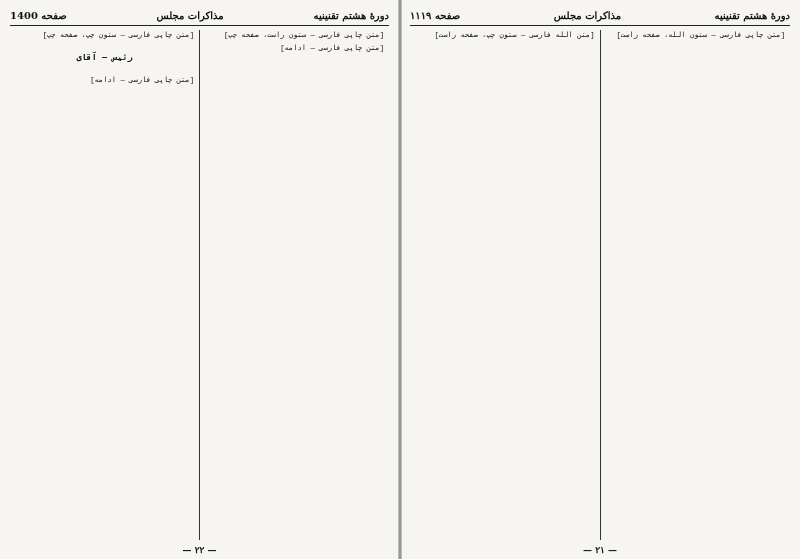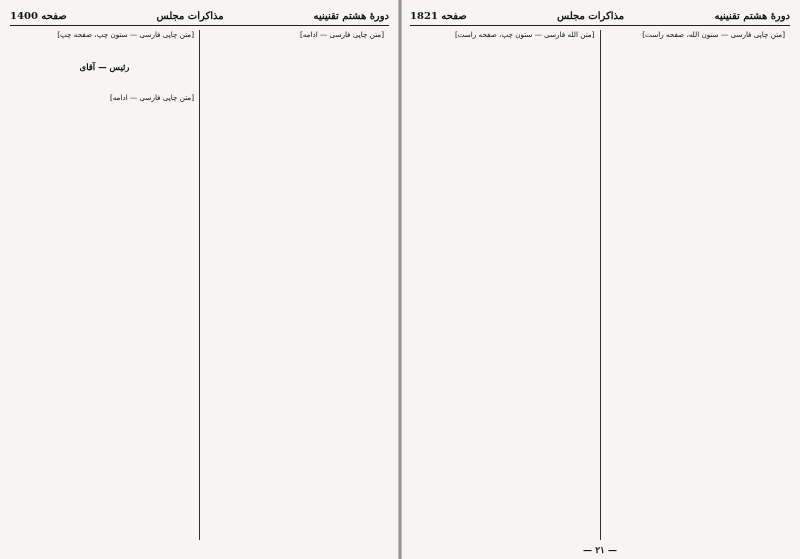--- a/index.html
+++ b/index.html
@@ -3,56 +3,58 @@
 <meta charset="utf-8">
 <style>
   html,body{margin:0;padding:0;background:#fff;}
   body{width:800px;height:559px;overflow:hidden;font-family:"DejaVu Serif",serif;color:#111;}
   .spread{position:relative;width:800px;height:559px;background:#f6f5f1;display:flex;flex-direction:row;}
   .page{position:relative;width:400px;height:559px;box-sizing:border-box;padding:8px 10px 6px 10px;direction:rtl;}
   .page.left{border-right:1px solid #666;}
   .gutter{position:absolute;left:398px;top:0;width:4px;height:559px;background:linear-gradient(90deg,#ccc,#888,#ccc);}
   .header{display:flex;justify-content:space-between;align-items:center;font-size:10px;font-weight:bold;border-bottom:1.5px solid #222;padding-bottom:3px;height:14px;}
   .cols{display:flex;flex-direction:row;height:510px;margin-top:4px;}
-  .col{flex:1;padding:0 5px;font-size:7.2px;line-height:10.6px;text-align:justify;overflow:hidden;}
+  .col{flex:1;padding:0 5px;font-size:7.2px;line-height:10.6px;text-align:justify;overflow:hidden;font-family:Liberation Mono, monospace;}
   .col + .col{border-right:1px solid #333;}
   .col p{margin:0 0 2px 0;}
-  .heading{font-weight:bold;font-size:8.5px;text-align:center;margin:21px 0;}
+  .heading{font-weight:bold;font-size:8.5px;text-align:center;margin:12px 0;}
   .footer{position:absolute;bottom:4px;left:0;right:0;text-align:center;font-size:9px;font-weight:bold;}
 </style>
 </head>
 <body>
 
 <div class="spread">
 
   <div class="page left">
     <div class="header">
       <span>دورهٔ هشتم تقنینیه</span>
       <span>مذاکرات مجلس</span>
       <span>صفحه 1400</span>
     </div>
     <div class="cols">
       <div class="col">
+        <p>[متن چاپی فارسی — ستون راست، صفحه چپ]</p>
         <p>[متن چاپی فارسی — ادامه]</p>
       </div>
       <div class="col">
         <p>[متن چاپی فارسی — ستون چپ، صفحه چپ]</p>
         <div class="heading">رئیس — آقای</div>
         <p>[متن چاپی فارسی — ادامه]</p>
       </div>
     </div>
+    <div class="footer">— ۲۲ —</div>
   </div>
 
   <div class="gutter"></div>
 
   <div class="page right">
     <div class="header">
       <span>دورهٔ هشتم تقنینیه</span>
       <span>مذاکرات مجلس</span>
-      <span>صفحه 1821</span>
+      <span>صفحه ۱۱۱۹</span>
     </div>
     <div class="cols">
       <div class="col">
         <p>[متن چاپی فارسی — ستون الله، صفحه راست]</p>
       </div>
       <div class="col">
         <p>[متن الله فارسی — ستون چپ، صفحه راست]</p>
       </div>
     </div>
     <div class="footer">— ۲۱ —</div>

